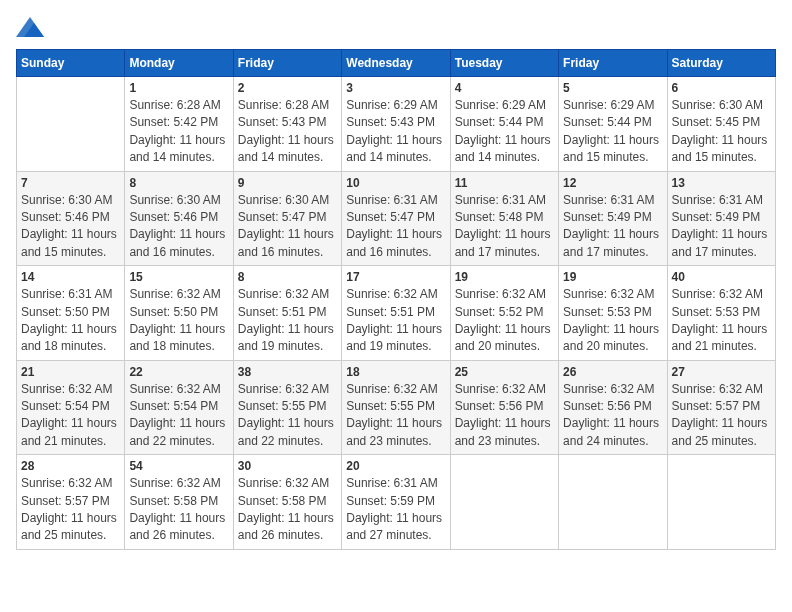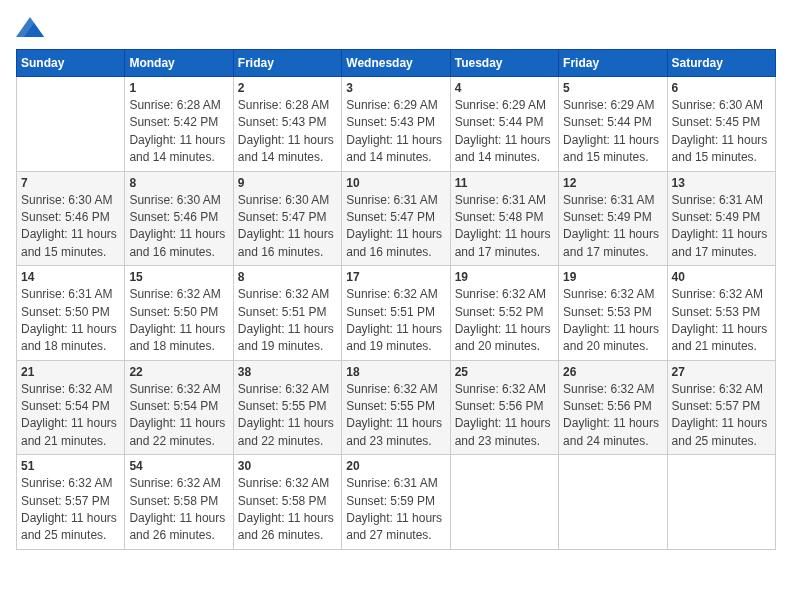--- a/index.html
+++ b/index.html
@@ -305,21 +305,21 @@
         <td>
           <div class="day-number">27</div>
           <div class="day-info" style="white-space: pre-line;">Sunrise: 6:32 AM
 Sunset: 5:57 PM
 Daylight: 11 hours
 and 25 minutes.</div>
         </td>
       </tr>
       <tr>
         <td>
-          <div class="day-number">51</div>
+          <div class="day-number">28</div>
           <div class="day-info" style="white-space: pre-line;">Sunrise: 6:32 AM
 Sunset: 5:57 PM
 Daylight: 11 hours
 and 25 minutes.</div>
         </td>
         <td>
           <div class="day-number">54</div>
           <div class="day-info" style="white-space: pre-line;">Sunrise: 6:32 AM
 Sunset: 5:58 PM
 Daylight: 11 hours

